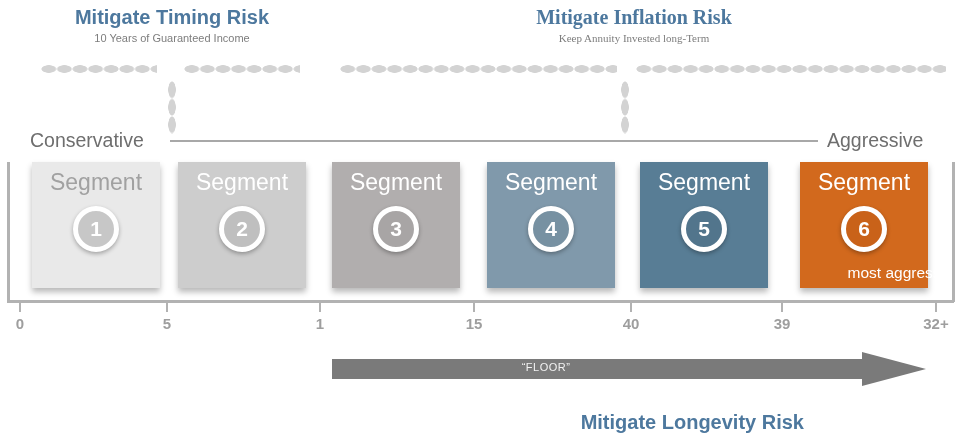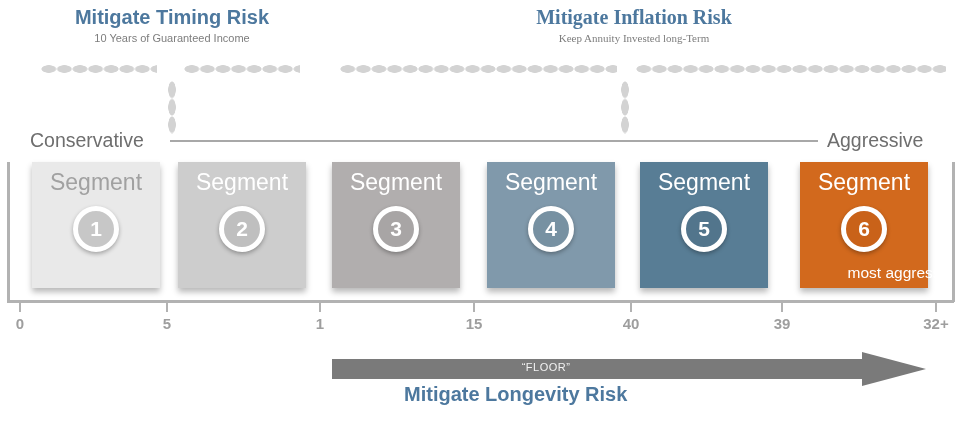--- a/index.html
+++ b/index.html
@@ -54,21 +54,21 @@
   
   #arrow-body{position:absolute;left:332px;top:359px;width:531px;height:20px;background:#7a7a7a;}
   #arrow-head{
     position:absolute;left:862px;top:352px;width:0;height:0;
     border-top:17px solid transparent;border-bottom:17px solid transparent;
     border-left:64px solid #7a7a7a;
   }
   #floor-label{position:absolute;left:446px;top:361px;width:200px;text-align:center;
     font-size:11px;color:#f2f2f2;letter-spacing:.5px;}
   
-  #longevity-block{position:absolute;left:404px;top:382px;width:400px;text-align:left;}
+  #longevity-block{position:absolute;left:404px;top:410px;width:400px;text-align:right;}
   #longevity-block .head-sub{white-space:nowrap;}
 </style>
 </head>
 <body>
 
 <div id="stage">
 
   <div class="head-block" id="timing-block">
     <div class="head-title">Mitigate Timing Risk</div>
     <div class="head-sub">10 Years of Guaranteed Income</div>

